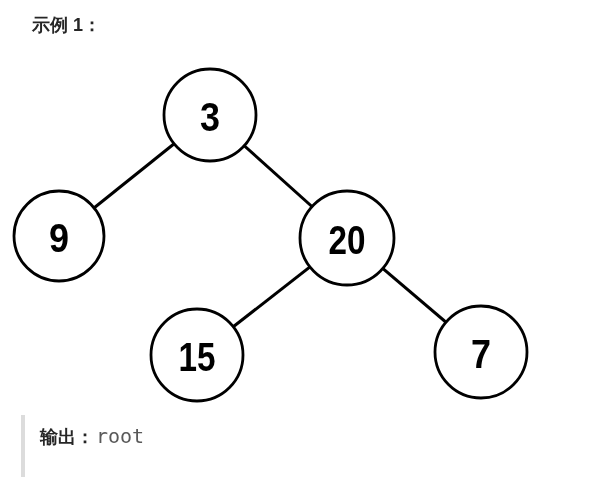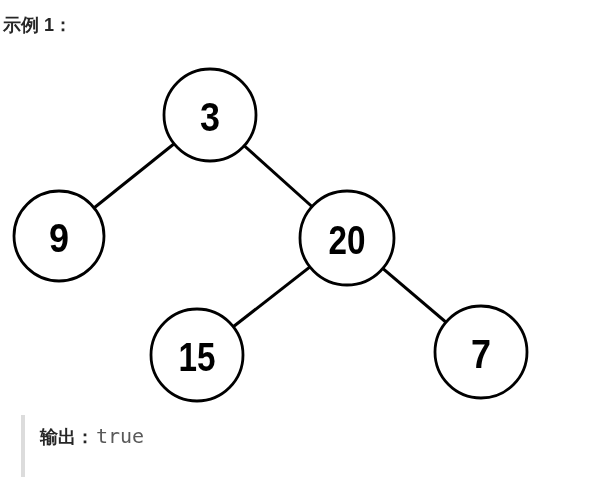--- a/index.html
+++ b/index.html
@@ -10,21 +10,21 @@
     width: 603px;
     height: 491px;
     background: #ffffff;
     position: relative;
     overflow: hidden;
     font-family: "Liberation Sans", "DejaVu Sans", sans-serif;
   }
   .example-heading {
     position: absolute;
     top: 15px;
-    left: 3px;
+    left: 32px;
     font-size: 18px;
     line-height: 20px;
     font-weight: 700;
     color: #262626;
     margin: 0;
   }
   .tree-svg {
     position: absolute;
     left: 0;
     top: 0;
@@ -73,15 +73,15 @@
     <circle cx="347" cy="238" r="47" fill="#ffffff" stroke="#000000" stroke-width="2.8"></circle>
     <text x="347" y="238" text-anchor="middle" dominant-baseline="central" dy="2" font-family="&quot;Liberation Sans&quot;, &quot;DejaVu Sans&quot;, sans-serif" font-size="40" font-weight="bold" fill="#000000" textLength="37" lengthAdjust="spacingAndGlyphs">20</text>
     <circle cx="197" cy="355" r="46" fill="#ffffff" stroke="#000000" stroke-width="2.8"></circle>
     <text x="197" y="355" text-anchor="middle" dominant-baseline="central" dy="2" font-family="&quot;Liberation Sans&quot;, &quot;DejaVu Sans&quot;, sans-serif" font-size="40" font-weight="bold" fill="#000000" textLength="37" lengthAdjust="spacingAndGlyphs">15</text>
     <circle cx="481" cy="352" r="46" fill="#ffffff" stroke="#000000" stroke-width="2.8"></circle>
     <text x="481" y="352" text-anchor="middle" dominant-baseline="central" dy="2" font-family="&quot;Liberation Sans&quot;, &quot;DejaVu Sans&quot;, sans-serif" font-size="40" font-weight="bold" fill="#000000" textLength="20" lengthAdjust="spacingAndGlyphs">7</text>
   </svg>
 
 <div class="io-block">
   <div class="io-line">
-    <span class="io-label">输出：</span><span class="io-value">true</span>
+    <span class="io-label">输出：</span><span class="io-value">root</span>
   </div>
 </div>
 
 </body></html>

